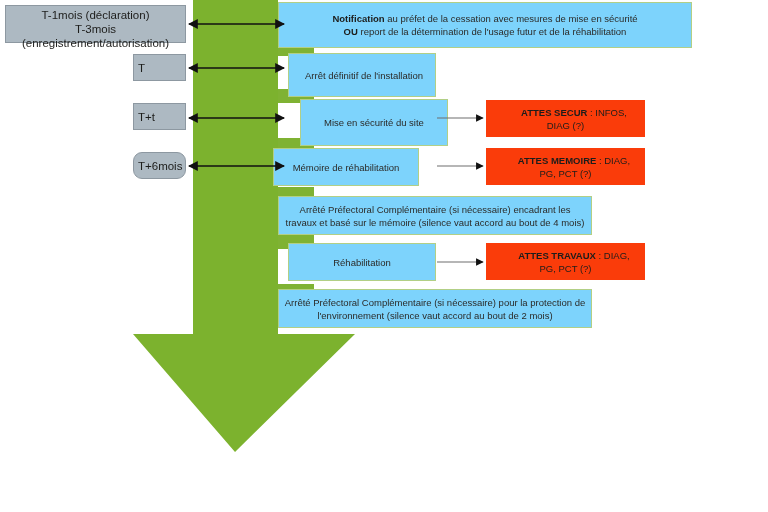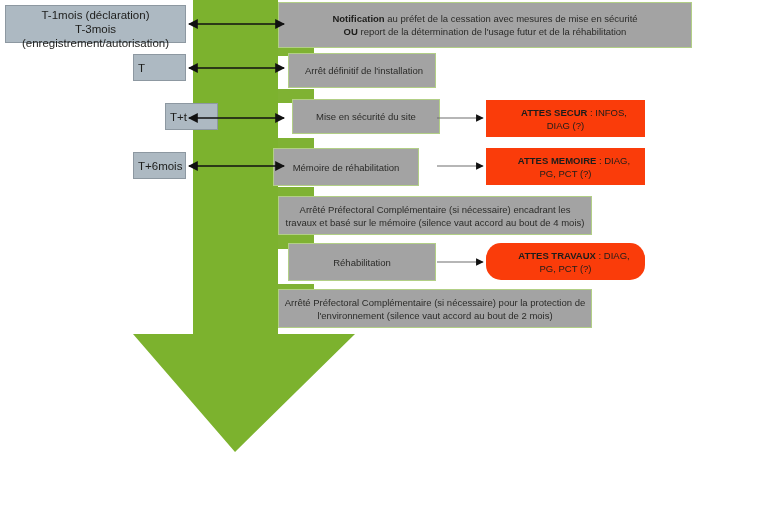--- a/index.html
+++ b/index.html
@@ -26,21 +26,21 @@
     text-align:center;
     color:#1d1d1b;
     font-size:11.5px;
     line-height:14px;
     padding:2px 4px;
   }
 
   
   .green-box{
     position:absolute;
-    background:#a3a3a3;
+    background:#7dd3fc;
     border:1px solid #b2cf86;
     box-sizing:border-box;
     display:flex;align-items:center;justify-content:center;
     text-align:center;
     color:#2b2b29;
     font-size:9.5px;
     line-height:13px;
     padding:3px 8px;
   }
   .green-box.small-pad{padding:3px 5px;}
@@ -89,44 +89,44 @@
 
   <div class="gray-box" style="left:5px;top:5px;width:181px;height:38px;flex-direction:column;">
     <span>T-1mois (déclaration)</span>
     <span>T-3mois (enregistrement/autorisation)</span>
   </div>
 
   <div class="gray-box" style="left:133px;top:54px;width:53px;height:27px;">
     <span>T</span>
   </div>
 
-  <div class="gray-box" style="left:133px;top:103px;width:53px;height:27px;margin-left:32px;">
+  <div class="gray-box" style="left:133px;top:103px;width:53px;height:27px;">
     <span>T+t</span>
   </div>
 
-  <div class="gray-box" style="left:133px;top:152px;width:53px;height:27px;">
+  <div class="gray-box" style="left:133px;top:152px;width:53px;height:27px;border-radius:9px;">
     <span>T+6mois</span>
   </div>
 
   <div class="green-box" style="left:278px;top:2px;width:414px;height:46px;">
     <div>
       <div>
         <b>Notification</b><span> au préfet de la cessation avec mesures de mise en sécurité</span>
       </div>
       <div>
         <b>OU</b><span> report de la détermination de l'usage futur et de la réhabilitation</span>
       </div>
     </div>
   </div>
 
-  <div class="green-box" style="left:288px;top:53px;width:148px;height:35px;padding-left:12px;">
+  <div class="green-box" style="left:288px;top:53px;width:148px;height:44px;padding-left:12px;">
     <span>Arrêt définitif de l'installation</span>
   </div>
 
-  <div class="green-box" style="left:292px;top:99px;width:148px;height:35px;text-align:center;">
+  <div class="green-box" style="left:300px;top:99px;width:148px;height:47px;text-align:center;">
     <span>Mise en sécurité du site</span>
   </div>
 
   <div class="green-box" style="left:273px;top:148px;width:146px;height:38px;">
     <span>Mémoire de réhabilitation</span>
   </div>
 
   <div class="green-box small-pad" style="left:278px;top:196px;width:314px;height:39px;">
     <span>Arrêté Préfectoral Complémentaire (si nécessaire) encadrant les travaux et basé sur le mémoire (silence vaut accord au bout de 4 mois)</span>
   </div>
@@ -140,21 +140,21 @@
   </div>
 
   <div class="red-box" style="left:486px;top:100px;width:159px;height:37px;">
     <span><b>ATTES SECUR</b><span> : INFOS, DIAG (?)</span></span>
   </div>
 
   <div class="red-box" style="left:486px;top:148px;width:159px;height:37px;">
     <span><b>ATTES MEMOIRE</b><span> : DIAG, PG, PCT (?)</span></span>
   </div>
 
-  <div class="red-box" style="left:486px;top:243px;width:159px;height:37px;border-radius:15px;">
+  <div class="red-box" style="left:486px;top:243px;width:159px;height:37px;">
     <span><b>ATTES TRAVAUX</b><span> : DIAG, PG, PCT (?)</span></span>
   </div>
 
   <svg class="connectors" viewBox="0 0 768 512" xmlns="http://www.w3.org/2000/svg">
     <defs>
       <marker id="arrR" viewBox="0 0 10 10" refX="9" refY="5" markerWidth="7" markerHeight="7" orient="auto-start-reverse">
         <path d="M 0 0 L 10 5 L 0 10 z" fill="#111111"></path>
       </marker>
       <marker id="arrL" viewBox="0 0 10 10" refX="9" refY="5" markerWidth="7" markerHeight="7" orient="auto-start-reverse">
         <path d="M 0 0 L 10 5 L 0 10 z" fill="#111111"></path>

